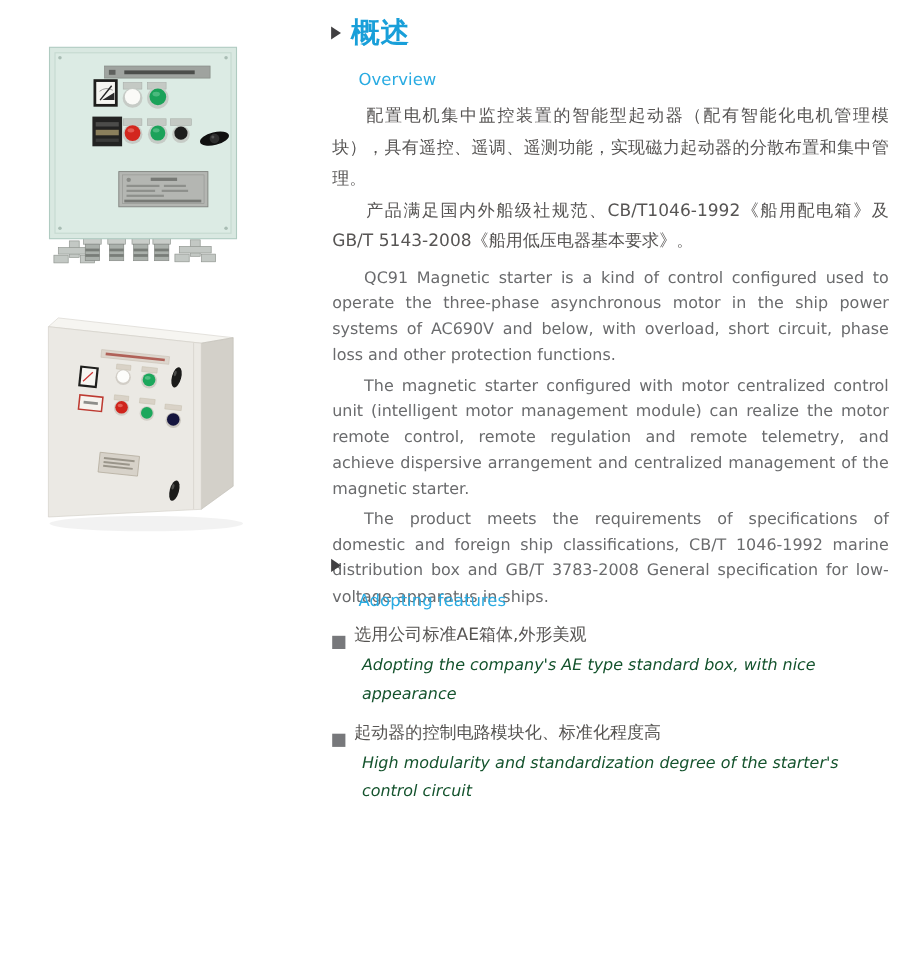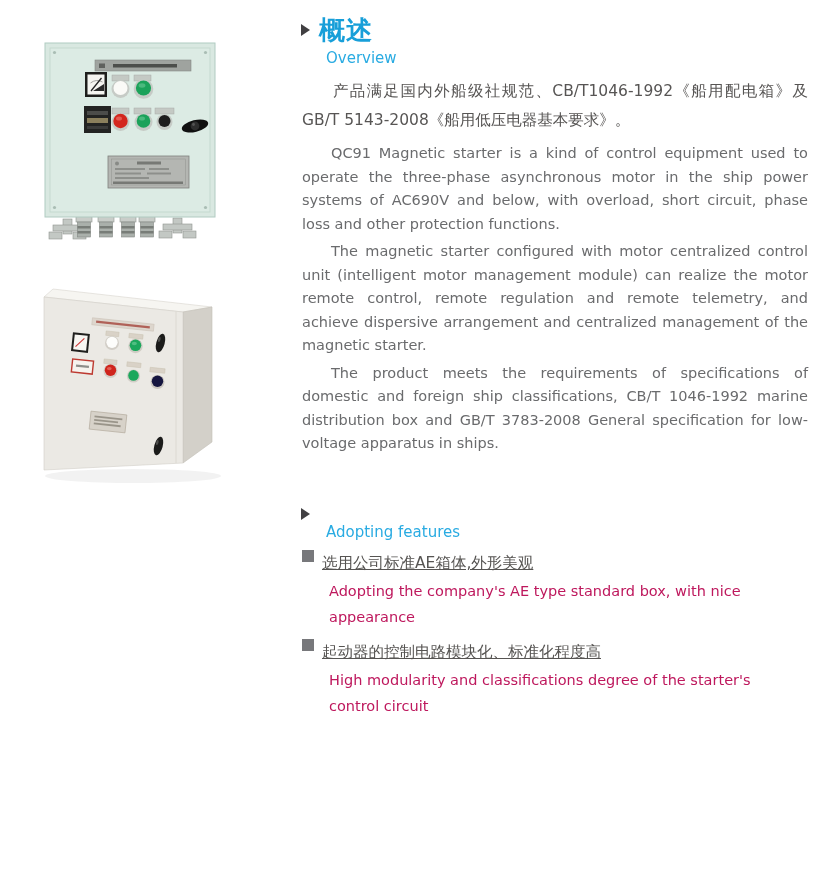--- a/index.html
+++ b/index.html
@@ -26,49 +26,49 @@
     width: 0; height: 0; margin: 22px 9px 0 1px;
     border-top: 6px solid transparent;
     border-bottom: 6px solid transparent;
     border-left: 9px solid #414042;
   }
   .title-zh {
     font-size: 26px; font-weight: bold; color: #189fd9;
     letter-spacing: 1px; line-height: 32px; margin-top: 12px;
   }
   .title-en {
-    font-size: 15px; color: #29abe2; margin: 2px 0 0 26px; line-height: 20px;
+    font-size: 15px; color: #29abe2; margin: 16px 0 0 26px; line-height: 20px;
   }
 
   .overview-section { position: absolute; top: 2px; left: 0; width: 508px; }
   .zh-paras { margin: 9px 0 0 2px; }
   .zh-paras p {
     font-size: 15.5px; line-height: 28.5px; color: #575554;
     text-align: justify; text-indent: 2em;
   }
   .en-paras { margin: 8px 0 0 2px; }
   .en-paras p {
     font-size: 14.5px; line-height: 23.5px; color: #6a6b6d;
     text-align: justify; text-indent: 2em; margin-bottom: 4px;
   }
 
   .features-section { position: absolute; top: 486px; left: 0; width: 508px; }
   .feature-list { margin: 8px 0 0 2px; }
   .feature-item { margin-bottom: 9px; }
   .feature-zh {
-    display: flex; align-items: flex-start;
-    font-size: 15.5px; color: #565452; line-height: 26px; text-decoration: underline;
+    display: flex; align-items: flex-end;
+    font-size: 15.5px; color: #565452; line-height: 26px;
   }
   .bullet-icon {
     display: inline-block; width: 12px; height: 12px;
     background: #77787b; margin-right: 8px; flex: 0 0 auto;
   }
   .feature-en {
-    font-size: 14.5px; color: #be185d; line-height: 25.5px;
-    margin: 3px 0 0 27px; max-width: 462px;
+    font-size: 14.5px; color: #14532d; line-height: 25.5px;
+    margin: 3px 0 0 27px; max-width: 462px; font-style: italic;
   }
 </style>
 </head>
 <body>
 
 <div class="page">
 
   <div class="photo photo-front">
     <svg width="205" height="212" viewBox="0 0 205 212">
 
@@ -282,25 +282,26 @@
     <div class="overview-section">
       <div class="section-header">
         <span class="tri-icon"></span>
         <div>
           <div class="title-zh">概述</div>
         </div>
       </div>
       <div class="title-en">Overview</div>
 
       <div class="zh-paras">
+        <p>配置电机集中监控装置的智能型起动器（配有智能化电机管理模块），具有遥控、遥调、遥测功能，实现磁力起动器的分散布置和集中管理。</p>
         <p>产品满足国内外船级社规范、CB/T1046-1992《船用配电箱》及GB/T 5143-2008《船用低压电器基本要求》。</p>
       </div>
 
       <div class="en-paras">
-        <p>QC91 Magnetic starter is a kind of control equipment used to operate the three-phase asynchronous motor in the ship power systems of AC690V and below, with overload, short circuit, phase loss and other protection functions.</p>
+        <p>QC91 Magnetic starter is a kind of control configured used to operate the three-phase asynchronous motor in the ship power systems of AC690V and below, with overload, short circuit, phase loss and other protection functions.</p>
         <p>The magnetic starter configured with motor centralized control unit (intelligent motor management module) can realize the motor remote control, remote regulation and remote telemetry, and achieve dispersive arrangement and centralized management of the magnetic starter.</p>
         <p>The product meets the requirements of specifications of domestic and foreign ship classifications, CB/T 1046-1992 marine distribution box and GB/T 3783-2008 General specification for low-voltage apparatus in ships.</p>
       </div>
     </div>
 
     <div class="features-section">
       <div class="section-header">
         <span class="tri-icon"></span>
       </div>
       <div class="title-en">Adopting features</div>
@@ -311,19 +312,19 @@
             <span class="bullet-icon"></span>
             <span>选用公司标准AE箱体,外形美观</span>
           </div>
           <div class="feature-en">Adopting the company's AE type standard box, with nice appearance</div>
         </div>
         <div class="feature-item">
           <div class="feature-zh">
             <span class="bullet-icon"></span>
             <span>起动器的控制电路模块化、标准化程度高</span>
           </div>
-          <div class="feature-en">High modularity and classifications degree of the starter's control circuit</div>
+          <div class="feature-en">High modularity and standardization degree of the starter's control circuit</div>
         </div>
       </div>
     </div>
 
   </div>
 </div>
 
 </body></html>

